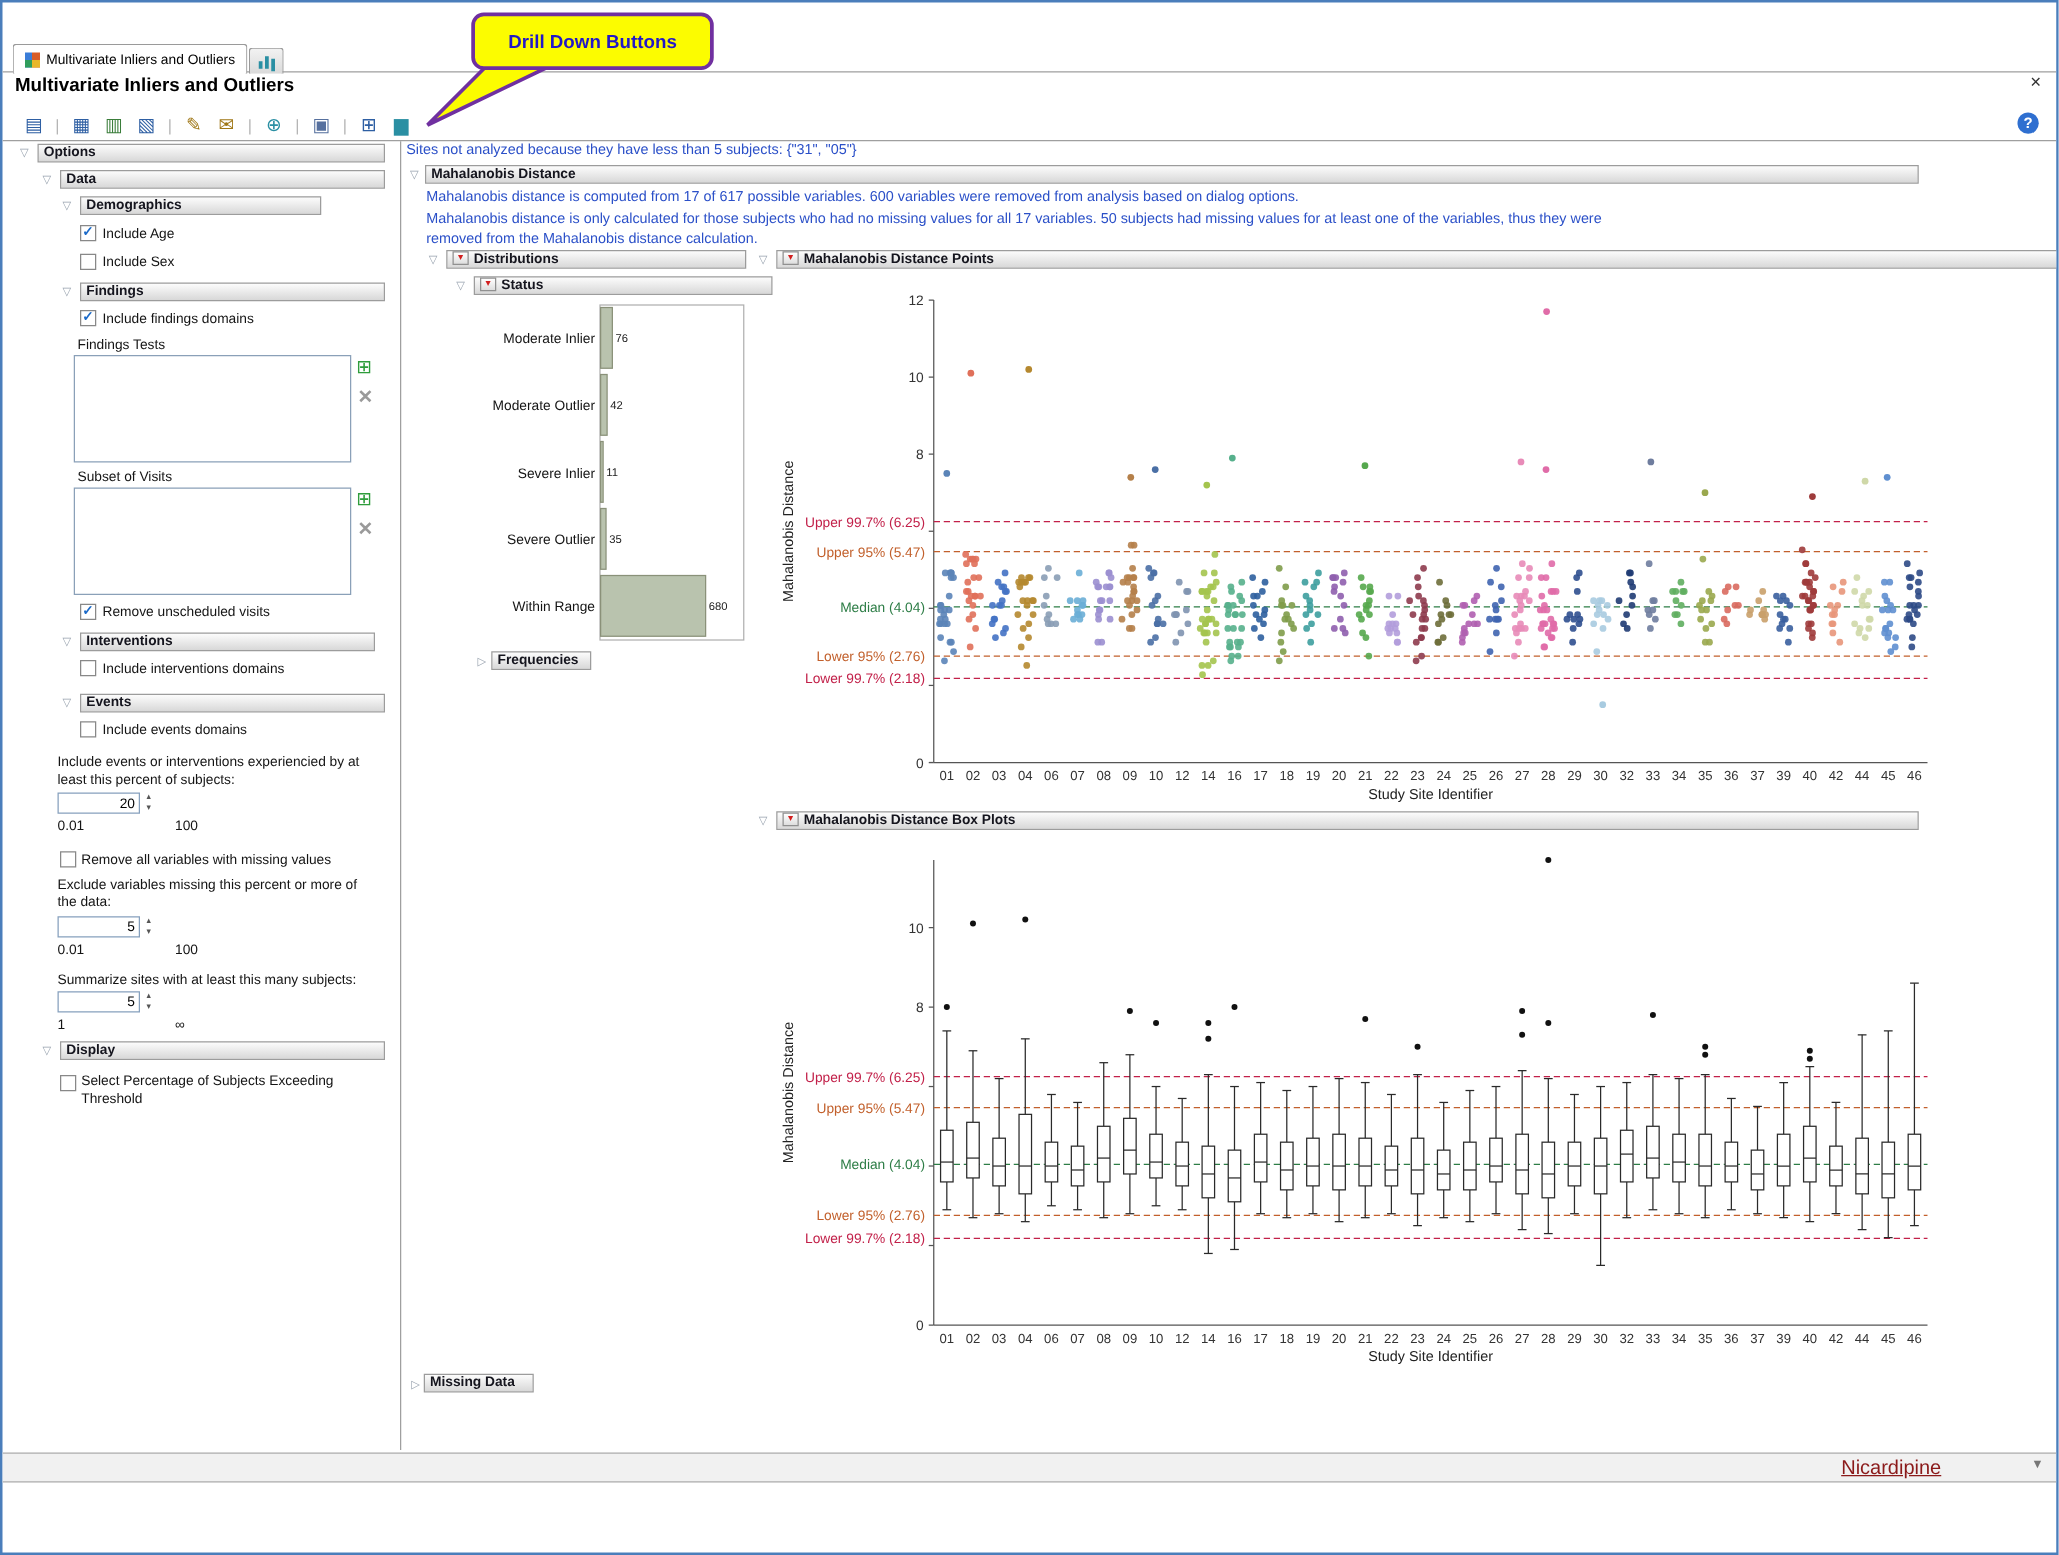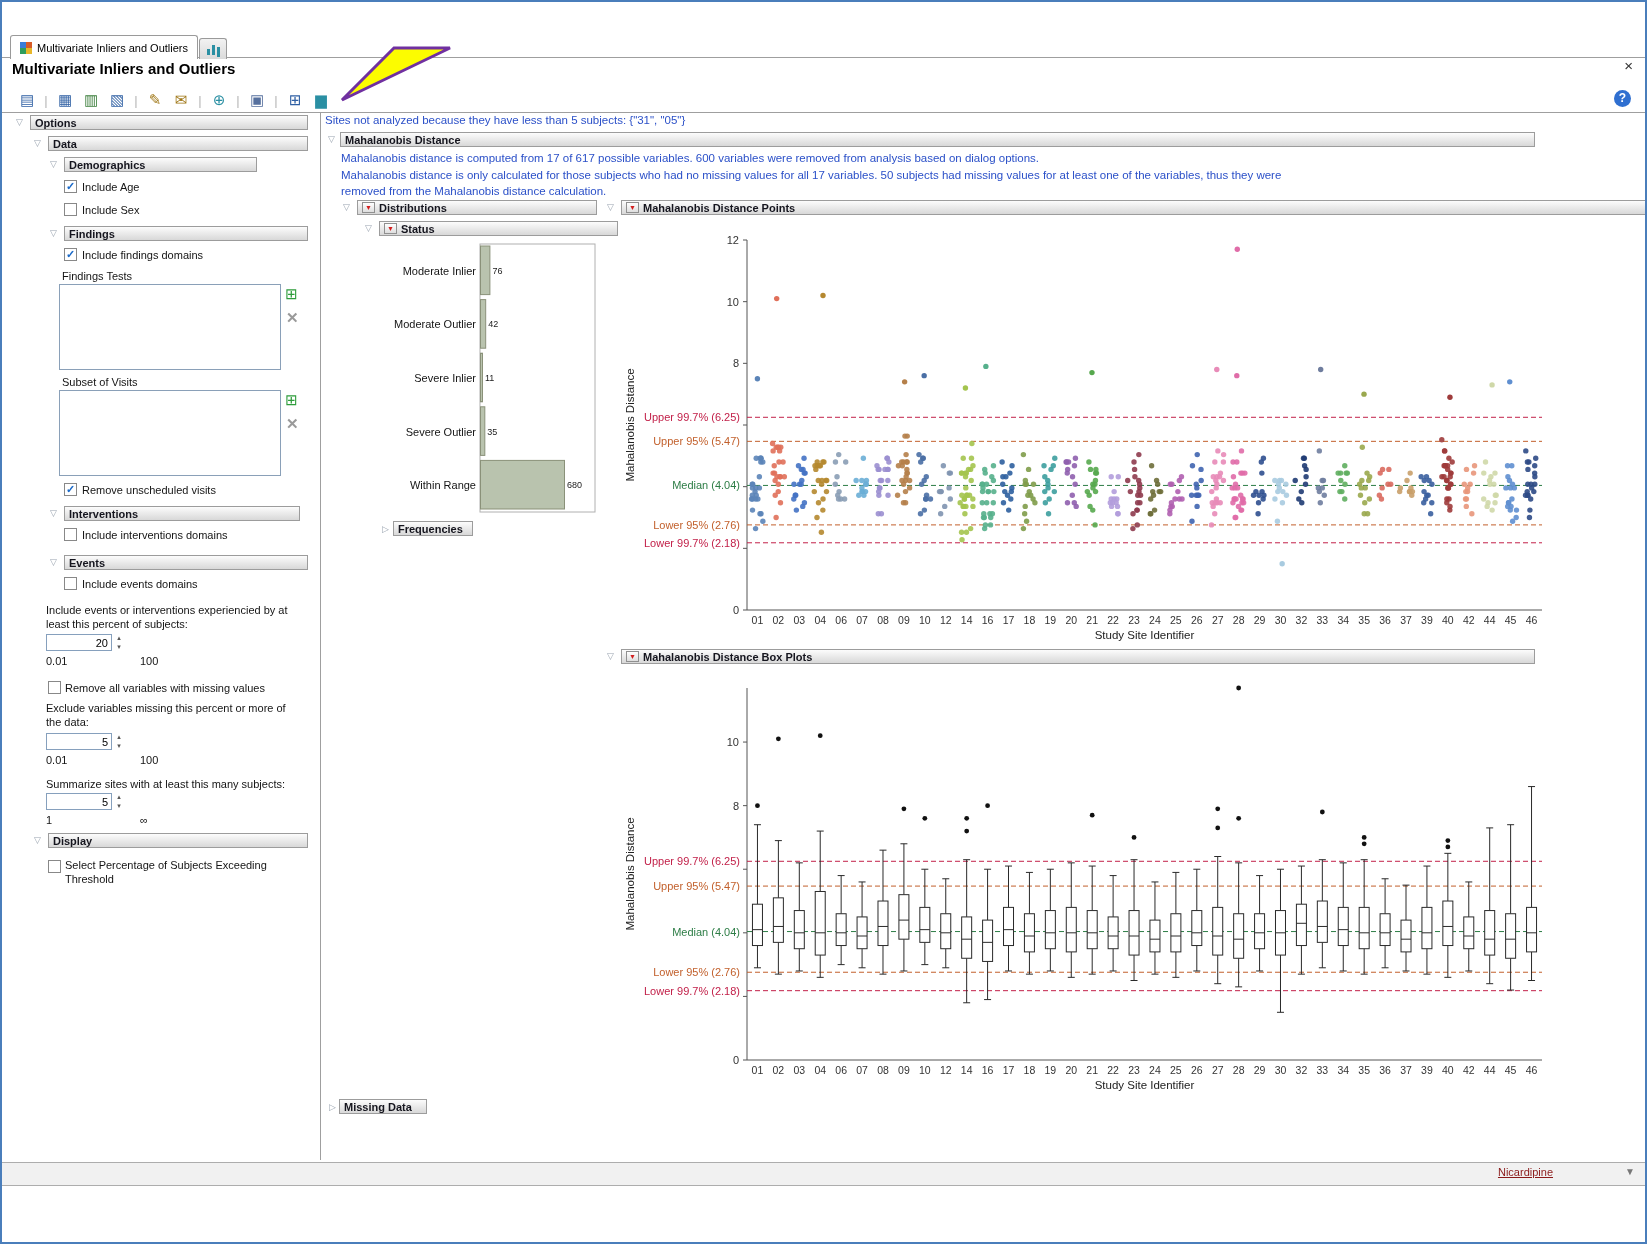--- a/index.html
+++ b/index.html
@@ -5,21 +5,21 @@
   html,body{margin:0;padding:0;background:#fff}
   #app{position:relative;width:1647px;height:1244px;background:#fff;border:2px solid #4a7ebb;
        box-sizing:border-box;font-family:"Liberation Sans",sans-serif;overflow:hidden}
   .abs{position:absolute}
   .lbl{position:absolute;font-size:11px;color:#141414;white-space:nowrap}
   .para{position:absolute;font-size:11px;color:#141414;line-height:14px}
   .note{position:absolute;font-size:11.5px;color:#2b50c8;white-space:nowrap}
   .note.wrap{white-space:normal;line-height:15.5px}
   .hdrbar{position:absolute;height:15px;background:linear-gradient(#fcfcfc,#d8d8d8);border:1px solid #9c9c9c;
           box-sizing:border-box;font-size:11px;font-weight:bold;color:#15151e;padding:0 4px;
-          display:flex;align-items:center;gap:4px;white-space:nowrap}
+          display:flex;gap:4px;white-space:nowrap}
   .tri{position:absolute;font-size:9px;color:#9aa4b0;line-height:10px;cursor:pointer}
   .redbtn{display:inline-block;width:13px;height:11px;background:linear-gradient(#fff,#dedede);
           border:1px solid #909090;box-sizing:border-box;font-size:7px;line-height:9px;color:#d21f1f;
           text-align:center;flex:0 0 auto;cursor:pointer}
   .cb{position:absolute;width:13px;height:13px;background:#fff;border:1px solid #888;box-sizing:border-box;
       font-size:11px;line-height:11px;font-weight:bold;color:#1b6ac9;text-align:center;cursor:pointer}
   .numin{position:absolute;width:66px;height:17px;background:#fff;border:1px solid #86a0bd;box-sizing:border-box;
          font:11px "Liberation Sans",sans-serif;text-align:right;padding:0 3px}
   .spin{position:absolute;width:10px;font-size:7px;line-height:8px;color:#555;text-align:center;cursor:pointer}
   .listbox{position:absolute;background:#fff;border:1px solid #8aa0b8}
@@ -43,21 +43,21 @@
   #toolbar{position:absolute;left:12px;top:87px;height:22px;display:flex;align-items:center}
   .tbi{width:26px;text-align:center;font-size:15px;cursor:pointer}
   .tbsep{width:12px;text-align:center;color:#b5b5b5;font-size:13px}
   .help{position:absolute;right:14px;top:88px;width:17px;height:17px;border-radius:50%;background:#2f6fd0;
         color:#fff;font-size:12px;font-weight:bold;text-align:center;line-height:17px;cursor:pointer}
   .callout{position:absolute;left:375px;top:8px;width:188px;height:40px;background:#fcfc00;border:3px solid #7030a0;
            border-radius:10px;display:flex;align-items:center;justify-content:center;font-size:15px;font-weight:bold;
            color:#2218c8;z-index:5}
   .statusbar{position:absolute;left:0;top:1160px;width:100%;height:22px;background:#f1f1f1;
              border-top:1px solid #adadad;border-bottom:1px solid #adadad}
-  .nicard{position:absolute;right:92px;top:1164px;font-size:11px;color:#8b1a1a;text-decoration:underline;cursor:pointer}
+  .nicard{position:absolute;right:92px;top:1164px;font-size:16px;color:#8b1a1a;text-decoration:underline;cursor:pointer}
   .filtericon{position:absolute;right:10px;top:1164px;font-size:10px;color:#777}
   svg text{font-family:"Liberation Sans",sans-serif}
 </style>
 </head>
 <body>
 
 <div id="app">
 
   <div class="hline" style="left:0;top:55px;width:100%"></div>
   <div class="tab2">
@@ -87,20 +87,23 @@
       <span class="tbsep">|</span>
       <span class="tbi" style="color: rgb(46, 95, 163);">⊞</span>
       <span class="tbi" style="color: rgb(42, 143, 163);">▆</span>
     </div>
   <span class="help">?</span>
   <div class="hline" style="left:0;top:110px;width:100%"></div>
 
   <svg class="abs" style="left:330px;top:6px;z-index:4" width="250" height="100">
     <polygon points="62,40 118,40 10,92" fill="#fcfc00" stroke="#7030a0" stroke-width="3"></polygon>
   </svg>
+  <div class="callout">
+    <span>Drill Down Buttons</span>
+  </div>
 
   <div class="vline" style="left:318px;top:111px;height:1047px"></div>
 
   <span class="tri" style="left:14px;top:115px">▽</span>
   <div class="hdrbar" style="left:28px;top:113px;width:278px">
     <span>Options</span>
     </div>
 
   <span class="tri" style="left:32px;top:136px">▽</span>
   <div class="hdrbar" style="left:46px;top:134px;width:260px">

